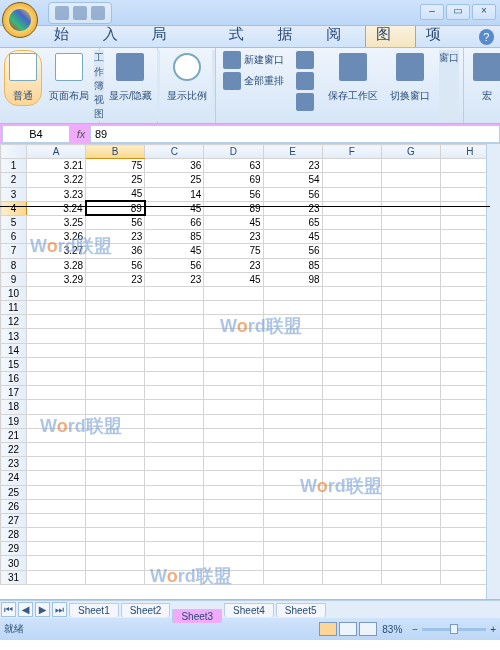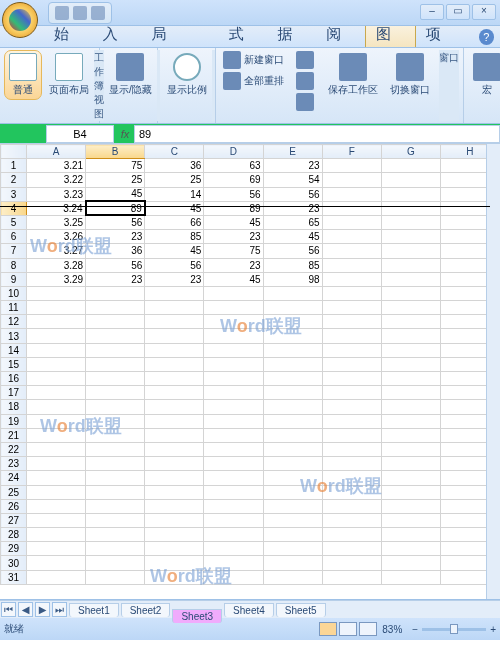--- a/index.html
+++ b/index.html
@@ -13,28 +13,28 @@
   .winctrl { position:absolute; right:4px; top:4px; display:flex; gap:2px;}
   .winctrl div{width:24px;height:16px;background:linear-gradient(#e3edf9,#cfe3fb);border:1px solid #9ec1e7;border-radius:2px;text-align:center;line-height:12px;color:#2a4a75;font-size:10px;}
   .tabs { height:22px; background:linear-gradient(#e3edf9,#cfe3fb); display:flex; align-items:flex-end; padding-left:44px; gap:0; border-bottom:1px solid #9ec1e7;}
   .tab { padding:3px 10px; color:#2a4a75; cursor:pointer; font-size:15px;}
   .tab.active { background:linear-gradient(#fff,#f5e5c0); border:1px solid #c9a84d; border-bottom:none; border-radius:3px 3px 0 0;}
   .tab-help{margin-left:auto;margin-right:6px;width:16px;height:16px;border-radius:50%;background:#5a8ace;color:#fff;text-align:center;line-height:16px;font-size:11px;margin-bottom:2px;}
   .ribbon { height:76px; background:linear-gradient(#eef4fc,#d6e6f7); border-bottom:1px solid #9ec1e7; display:flex;}
   .rgroup { border-right:1px solid #b6cee8; padding:2px 4px; display:flex; flex-direction:row; height:100%; position:relative;}
   .rgroup .body{flex:1;display:flex;align-items:flex-start;gap:2px;}
   .glabel { text-align:center; font-size:10px; color:#3a5a85; background:#dae8f6; padding:1px 0;}
-  .bigbtn { display:flex;flex-direction:column;align-items:center;justify-content:center;padding:2px 4px;gap:2px;border:1px solid transparent;border-radius:7px;}
+  .bigbtn { display:flex;flex-direction:column;align-items:center;justify-content:center;padding:2px 4px;gap:8px;border:1px solid transparent;border-radius:14px;}
   .bigbtn.active{background:linear-gradient(#fef4e0,#fbd696);border-color:#e6b85a;}
   .ico{width:18px;height:18px;background:#6b8bb7;border-radius:2px;}
   .ico.lg{width:28px;height:28px;}
   .btxt{font-size:10px;color:#2a4a75;white-space:nowrap;}
   .smallrow{display:flex;align-items:center;gap:3px;padding:1px 3px;}
   .stxt{font-size:10px;color:#2a4a75;white-space:nowrap;}
-  .namebar{height:20px;display:flex;align-items:center;border-bottom:1px solid #b6cee8;background:#22c55e;padding-left:44px;}
+  .namebar{height:20px;display:flex;align-items:center;border-bottom:1px solid #b6cee8;background:#f0abfc;}
   .namebox{width:68px;height:18px;background:#fff;border:1px solid #b6cee8;margin:0 2px;font-size:11px;text-align:center;line-height:16px;}
   .fx{width:18px;font-style:italic;color:#555;text-align:center;}
   .fbar{flex:1;height:18px;background:#fff;border:1px solid #b6cee8;font-size:11px;padding-left:4px;line-height:16px;}
   .gridwrap{position:relative;height:456px;overflow:hidden;border-bottom:1px solid #9ec1e7;}
   table{border-collapse:collapse;width:100%;table-layout:fixed;}
   th,td{border:1px solid #d4d4d4;height:14.2px;font-size:10px;padding:0 2px;text-align:right;background:#fff;color:#000;overflow:hidden;}
   th{background:linear-gradient(#f3f7fc,#e3edf9);color:#2a4a75;text-align:center;font-weight:normal;}
   th.rh{width:26px;}
   .rh{background:linear-gradient(90deg,#f3f7fc,#e3edf9);text-align:center;}
   .selcol th.sel{background:linear-gradient(#fdeec8,#f9d78b);border-bottom:1px solid #cf8f1a;}

